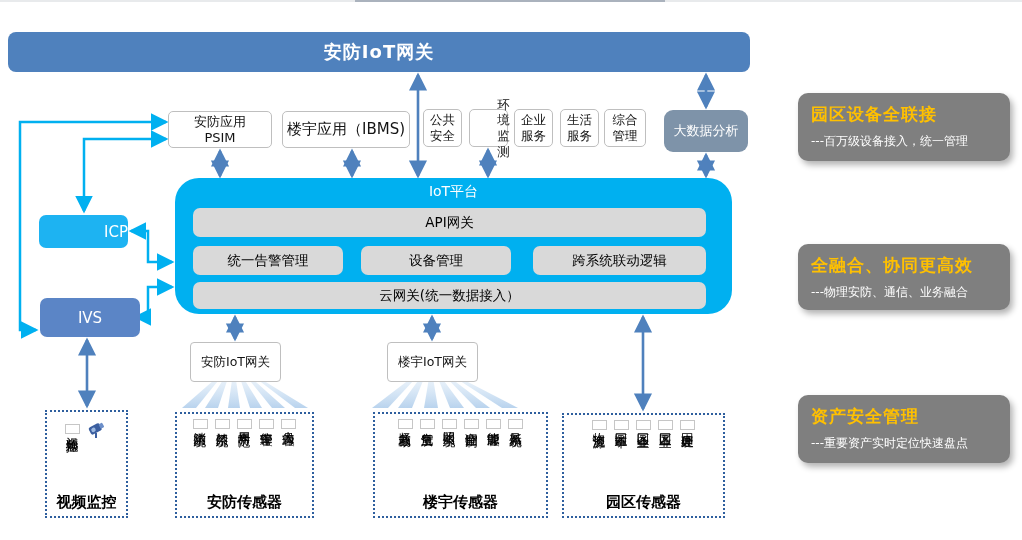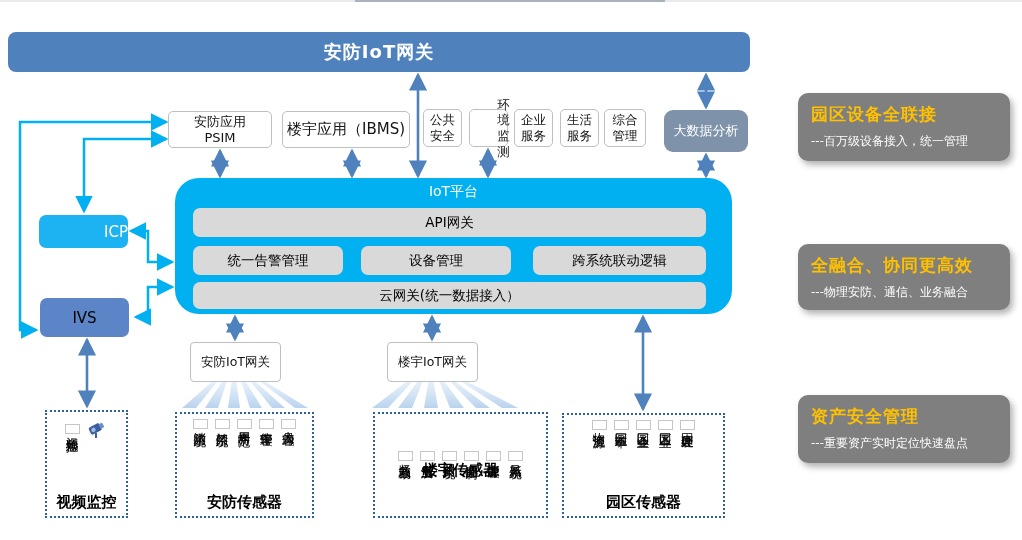--- a/index.html
+++ b/index.html
@@ -17,21 +17,21 @@
   .ibms{left:282px;top:111px;width:128px;height:37px;font-size:15px;}
   .tab{top:109px;height:38px;width:39px;font-size:12.5px;flex-direction:column;line-height:1.25;}
   .bigdata{left:664px;top:110px;width:84px;height:42px;background:#7e93a9;border-radius:9px;
            color:#fff;font-size:13px;display:flex;align-items:center;justify-content:center;line-height:1.25;}
   .platform{left:175px;top:178px;width:557px;height:136px;background:#00b0f0;border-radius:24px;}
   .ptitle{position:absolute;top:5px;left:0;width:100%;text-align:center;color:#fff;font-size:14px;}
   .graybar{position:absolute;background:#d9d9d9;border-radius:7px;color:#000;font-size:13.5px;
            display:flex;align-items:center;justify-content:center;box-sizing:border-box;}
   .icp{left:39px;top:215px;width:89px;height:33px;background:#1db3f2;border-radius:7px;color:#fff;
        font-size:15px;display:flex;align-items:center;justify-content:flex-end;}
-  .ivs{left:40px;top:298px;width:89px;height:39px;background:#5b85c6;border-radius:7px;color:#000000;
+  .ivs{left:40px;top:298px;width:100px;height:39px;background:#5b85c6;border-radius:7px;color:#ffffff;
        font-size:15px;display:flex;align-items:center;justify-content:center;}
   .gateway{top:342px;width:91px;height:40px;font-size:12.5px;border-radius:4px;}
   .sensor-box{border:2px dotted #2e5f9e;background:transparent;display:flex;flex-direction:column;
               align-items:center;justify-content:space-between;box-sizing:border-box;padding:5px 3px 3px;z-index:2;}
   .cols{display:flex;align-items:flex-start;justify-content:center;gap:7px;}
   .vcol{writing-mode:vertical-rl;text-orientation:upright;font-size:12.5px;line-height:1.05;
         border:1px solid #c6c6c6;background:#fff;color:#000;padding:2px 0;letter-spacing:1px;}
   .gLabel{font-weight:bold;font-size:15px;color:#000;padding-bottom:1px;}
   .panel{left:798px;width:212px;background:#7f7f7f;border-radius:10px;box-shadow:3px 4px 6px rgba(0,0,0,.3);
          color:#fff;box-sizing:border-box;padding:10px 13px;z-index:2;}
@@ -179,21 +179,21 @@
     <div class="cols">
       <div class="vcol">消防系统</div>
       <div class="vcol">门禁系统</div>
       <div class="vcol">周界防范</div>
       <div class="vcol">停车管理</div>
       <div class="vcol">人员管理</div>
     </div>
     <div class="gLabel">安防传感器</div>
   </div>
 
-  <div class="abs sensor-box" style="left:373px;top:412px;width:175px;height:106px;justify-content:center;">
+  <div class="abs sensor-box" style="left:373px;top:412px;width:175px;height:106px;">
     <div class="cols">
       <div class="vcol">紧急救助</div>
       <div class="vcol">空气质量</div>
       <div class="vcol">照明系统</div>
       <div class="vcol">空调控制</div>
       <div class="vcol">能源管理</div>
       <div class="vcol">新风系统</div>
     </div>
     <div class="gLabel">楼宇传感器</div>
   </div>

